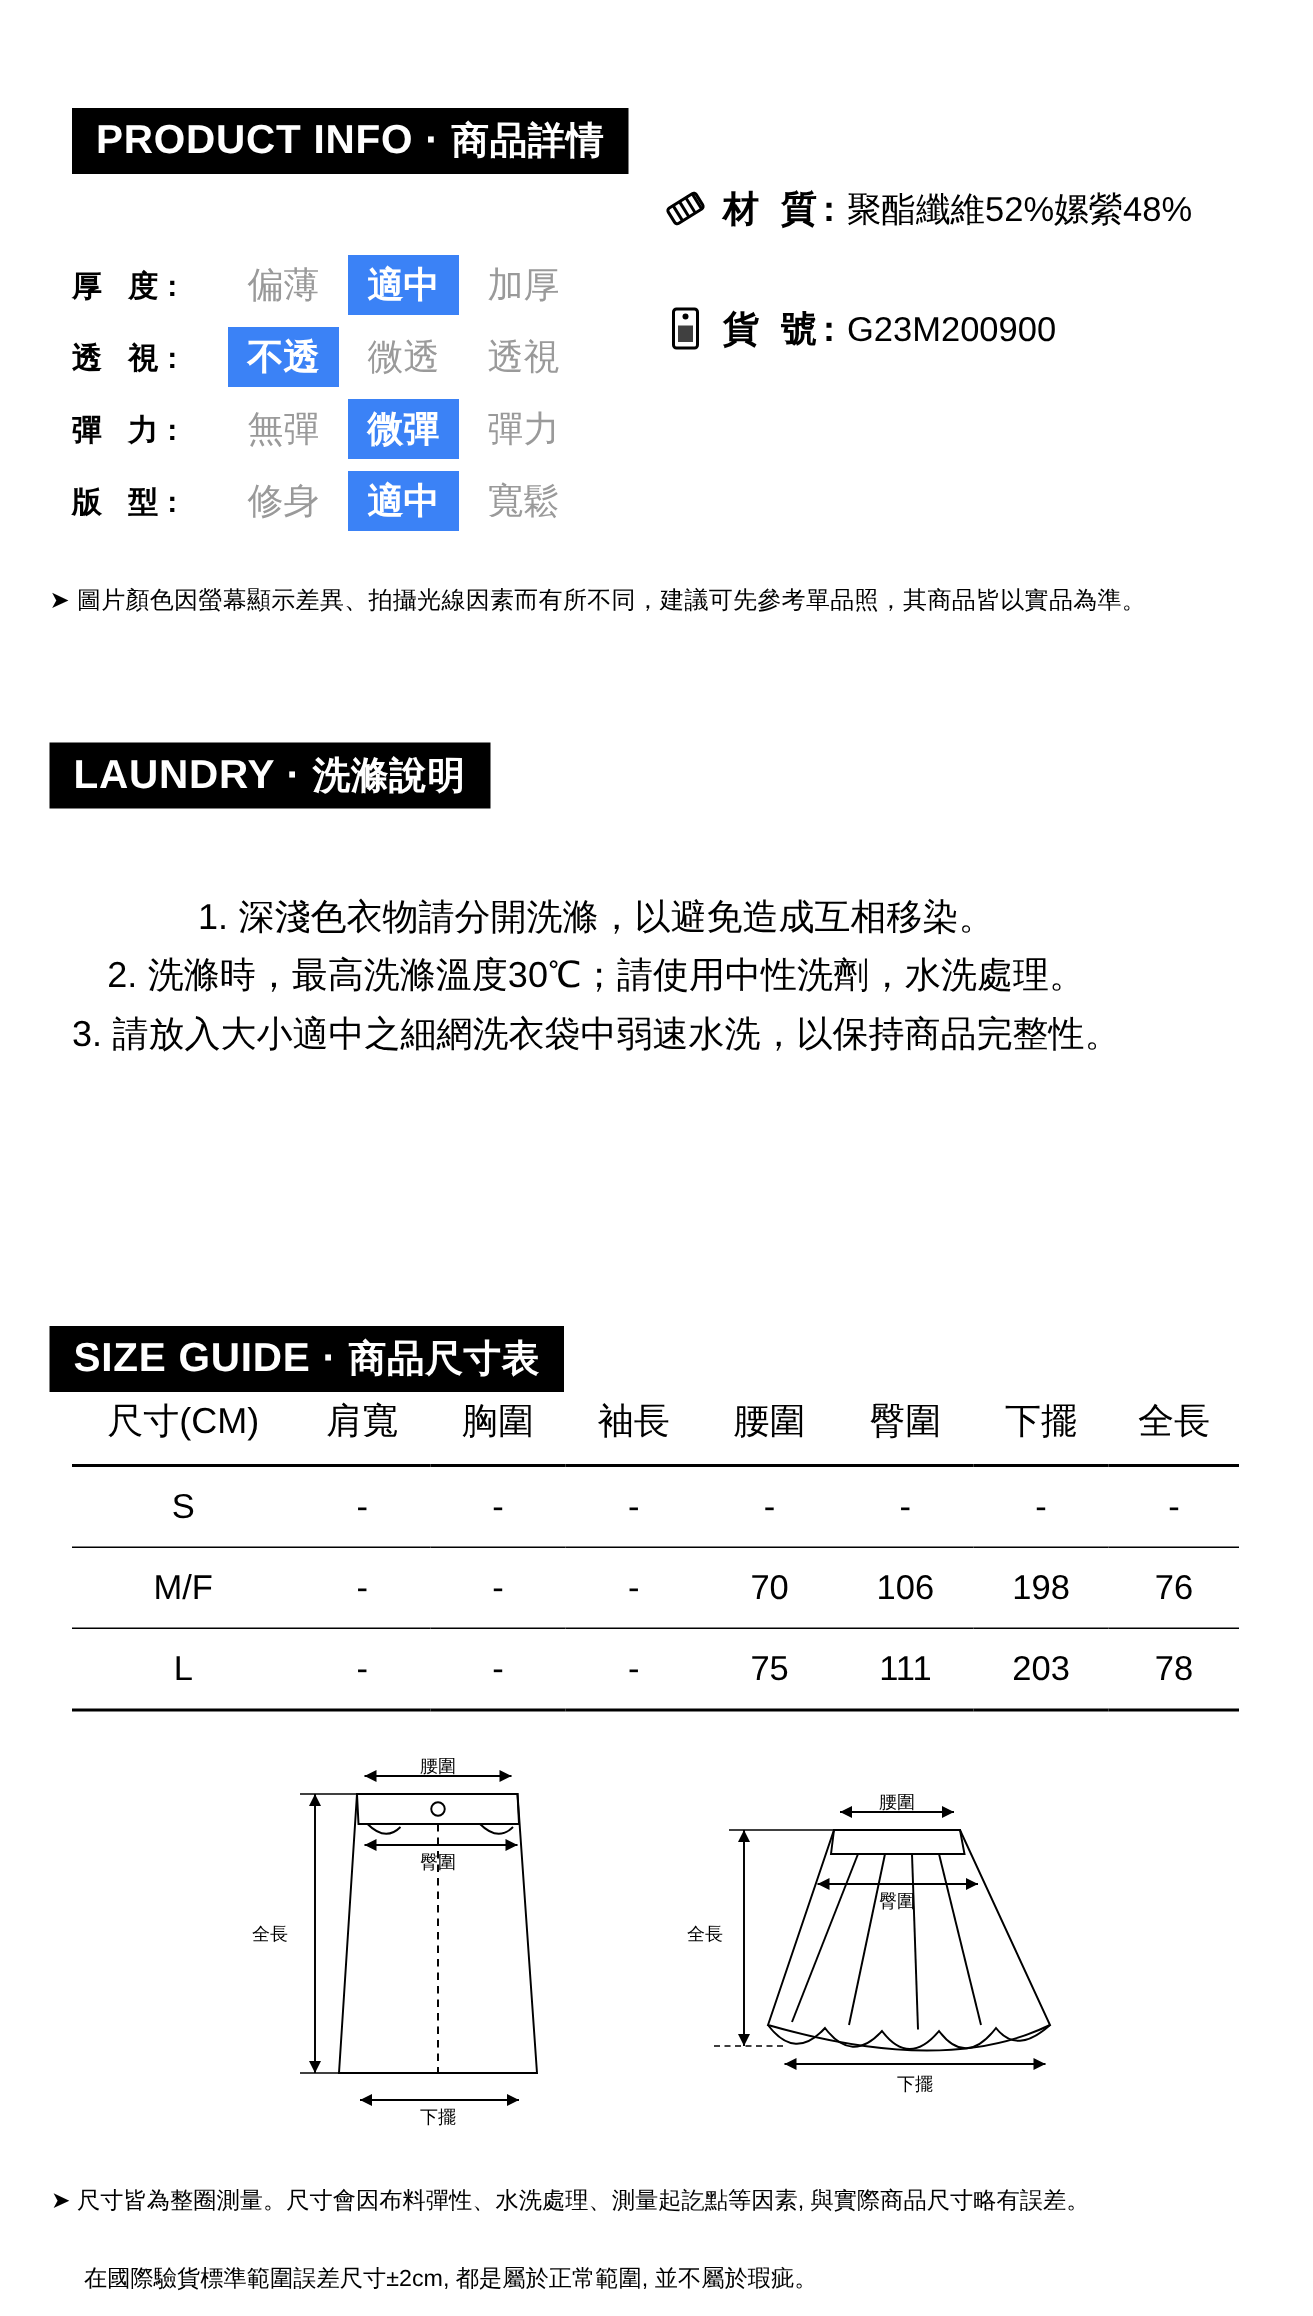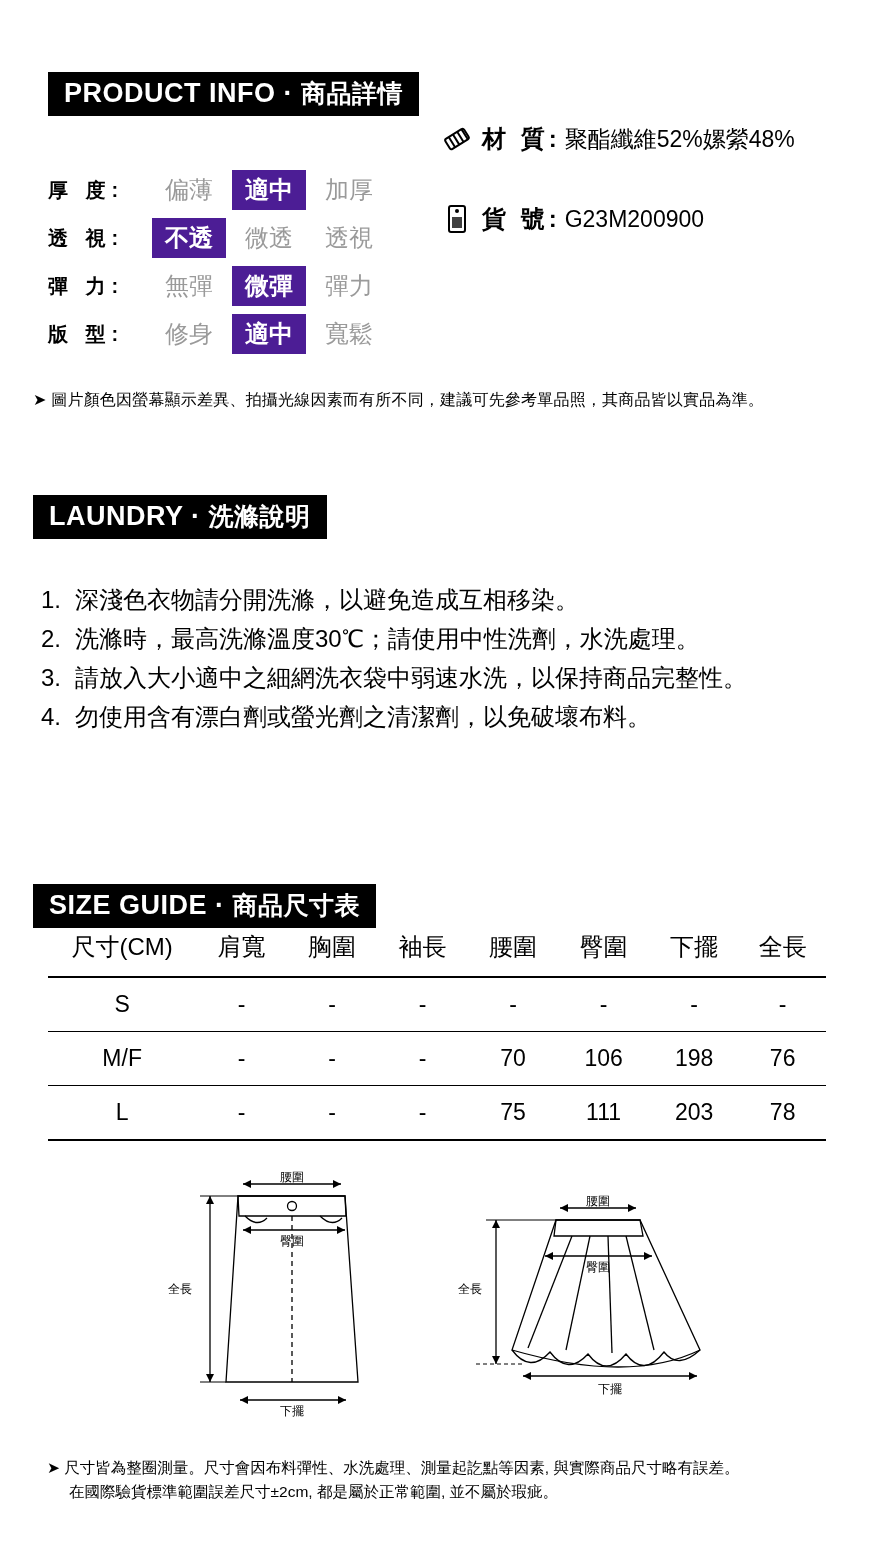--- a/index.html
+++ b/index.html
@@ -49,21 +49,21 @@
   .attr-opt {
     font-size: 24px;
     color: #9a9a9a;
     padding: 4px 10px;
     margin-right: 6px;
     white-space: nowrap;
     min-width: 74px;
     text-align: center;
   }
   .attr-opt.on {
-    background: #4c1d95;
+    background: #3b82f6;
     color: #fff;
     font-weight: bold;
   }
 
   
   .side-col { position: absolute; left: 440px; top: 122px; width: 430px; }
   .side-row { display: flex; align-items: center; margin-bottom: 46px; }
   .side-icon { width: 34px; height: 34px; margin-right: 8px; flex: 0 0 auto; }
   .side-key {
     font-size: 24px; font-weight: bold; letter-spacing: 4px;
@@ -72,22 +72,23 @@
   .side-val { font-size: 23px; white-space: nowrap; }
 
   .note {
     position: absolute; left: 33px; top: 390px;
     font-size: 16px; letter-spacing: 0.2px; white-space: nowrap;
   }
 
   
   #laundry { left: 33px; top: 495px; }
   .laundry-list {
-    margin: 42px 0 0 0; padding: 0 0 0 8px;
+    margin: 54px 0 0 0; padding: 0 0 0 8px;
     list-style: none;
+    text-align: center;
   }
   .laundry-list li {
     font-size: 24px;
     line-height: 1.62;
     white-space: nowrap;
   }
   .laundry-list li .num { display: inline-block; width: 34px; }
 
   
   #size-guide { left: 33px; top: 884px; }
@@ -106,25 +107,25 @@
   }
   table.size thead th { font-size: 24px; }
   table.size thead tr { border-bottom: 2px solid #000; }
   table.size tbody tr { border-bottom: 1px solid #000; }
   table.size tbody tr:last-child { border-bottom: 2px solid #000; }
 
   
   .diagrams { position: absolute; left: 0; top: 1150px; width: 875px; height: 290px; }
 
   .footnote {
-    position: absolute; left: 47px; top: 1456px;
+    position: absolute; left: 34px; top: 1456px;
     font-size: 15.5px;
     line-height: 1.55;
   }
-  .footnote .l2 { display: block; margin-left: 22px; }
+  .footnote .l2 { display: block; margin-left: 22px; margin-top: 28px; }
 </style>
 </head>
 <body>
 
 <div class="page">
 
   <div class="block" id="product-info">
     <div class="section-head">
       <span>PRODUCT INFO</span><span> · </span><span class="cjk">商品詳情</span>
     </div>
@@ -190,21 +191,20 @@
   <div class="note">➤ 圖片顏色因螢幕顯示差異、拍攝光線因素而有所不同，建議可先參考單品照，其商品皆以實品為準。</div>
 
   <div class="block" id="laundry">
     <div class="section-head">
       <span>LAUNDRY</span><span> · </span><span class="cjk">洗滌說明</span>
     </div>
     <ul class="laundry-list">
       <li><span class="num">1.</span><span>深淺色衣物請分開洗滌，以避免造成互相移染。</span></li>
       <li><span class="num">2.</span><span>洗滌時，最高洗滌溫度30℃；請使用中性洗劑，水洗處理。</span></li>
       <li><span class="num">3.</span><span>請放入大小適中之細網洗衣袋中弱速水洗，以保持商品完整性。</span></li>
-      <li><span class="num">4.</span><span>勿使用含有漂白劑或螢光劑之清潔劑，以免破壞布料。</span></li>
     </ul>
   </div>
 
   <div class="block" id="size-guide">
     <div class="section-head">
       <span>SIZE GUIDE</span><span> · </span><span class="cjk">商品尺寸表</span>
     </div>
   </div>
 
   <table class="size">

